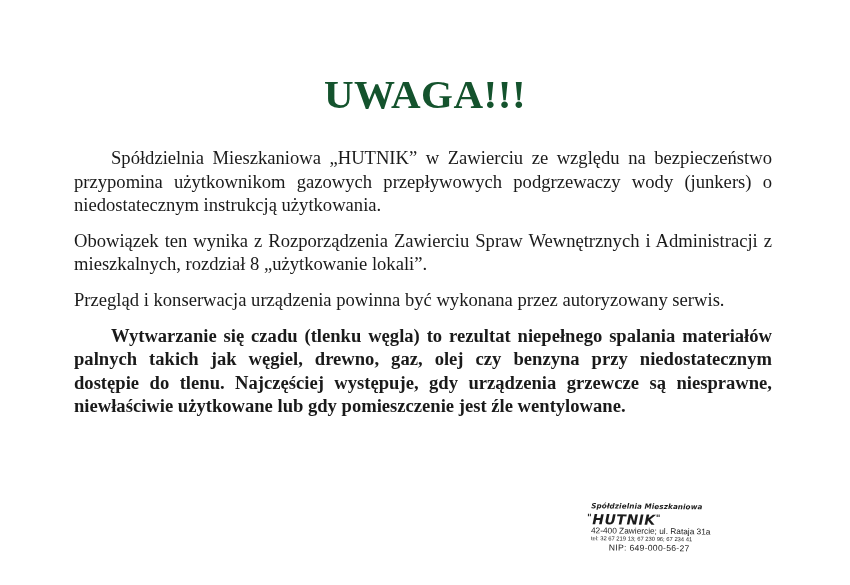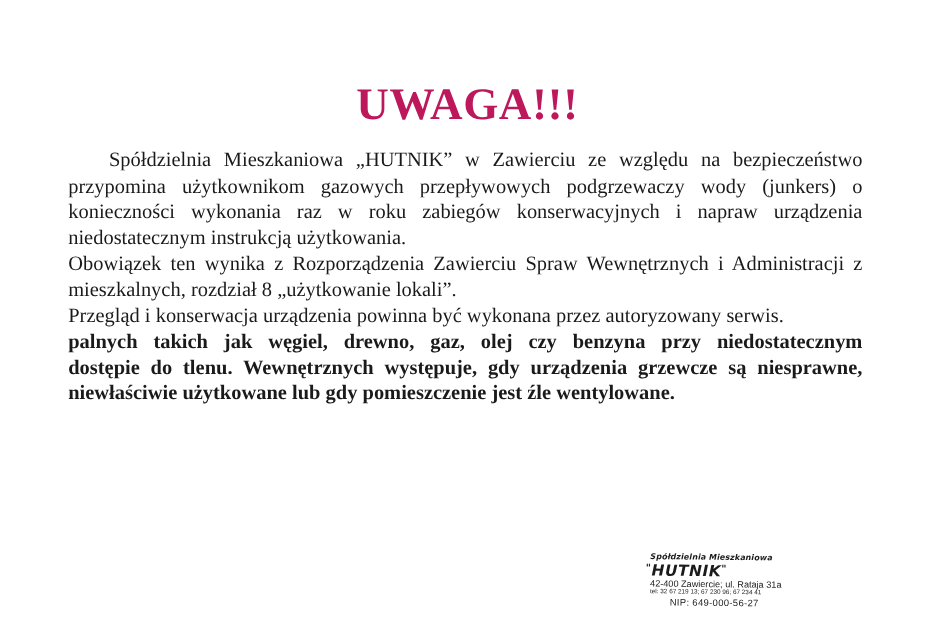--- a/index.html
+++ b/index.html
@@ -24,33 +24,33 @@
   .title {
     position: absolute;
     left: 0;
     width: 850px;
     top: 70px;
     text-align: center;
     font-family: "Liberation Serif", serif;
     font-weight: bold;
     font-size: 41px;
     line-height: 48px;
-    color: #be185d;
+    color: #14532d;
     letter-spacing: 0.5px;
   }
   .body-text {
     position: absolute;
     left: 62px;
     width: 722px;
     top: 134px;
     font-size: 18.6px;
     line-height: 23.6px;
   }
   .para {
-    margin: 0;
+    margin: 12px;
     text-align: justify;
   }
   .line {
     display: block;
     white-space: nowrap;
     text-align: justify;
     text-align-last: justify;
     height: 23.6px;
   }
   .line.last {
@@ -126,36 +126,36 @@
 
 <div class="page">
 
   <div class="title">UWAGA!!!</div>
 
   <div class="body-text">
 
     <div class="para">
       <span class="line indent">Spółdzielnia Mieszkaniowa „HUTNIK” w Zawierciu ze względu na bezpieczeństwo</span>
       <span class="line">przypomina użytkownikom gazowych przepływowych podgrzewaczy wody (junkers) o</span>
-      <span class="line">konieczności wykonania raz w roku zabiegów konserwacyjnych i napraw urządzenia</span>
       <span class="line last">niedostatecznym instrukcją użytkowania.</span>
     </div>
 
     <div class="para">
       <span class="line">Obowiązek ten wynika z Rozporządzenia Zawierciu Spraw Wewnętrznych i Administracji z</span>
       <span class="line last">mieszkalnych, rozdział 8 „użytkowanie lokali”.</span>
     </div>
 
     <div class="para">
       <span class="line last">Przegląd i konserwacja urządzenia powinna być wykonana przez autoryzowany serwis.</span>
     </div>
 
     <div class="para bold warn">
+      <span class="line indent">Wytwarzanie się czadu (tlenku węgla) to rezultat niepełnego spalania materiałów</span>
       <span class="line">palnych takich jak węgiel, drewno, gaz, olej czy benzyna przy niedostatecznym</span>
-      <span class="line">dostępie do tlenu. Wewnętrznych występuje, gdy urządzenia grzewcze są niesprawne,</span>
+      <span class="line">dostępie do tlenu. Najczęściej występuje, gdy urządzenia grzewcze są niesprawne,</span>
       <span class="line last">niewłaściwie użytkowane lub gdy pomieszczenie jest źle wentylowane.</span>
     </div>
 
 
   </div>
 
   <div class="stamp">
     <div class="stamp-org">Spółdzielnia Mieszkaniowa</div>
     <div class="stamp-name"><span class="q">"</span><span>HUTNIK</span><span class="q">"</span></div>
     <div class="stamp-addr">42-400 Zawiercie; ul. Rataja 31a</div>

